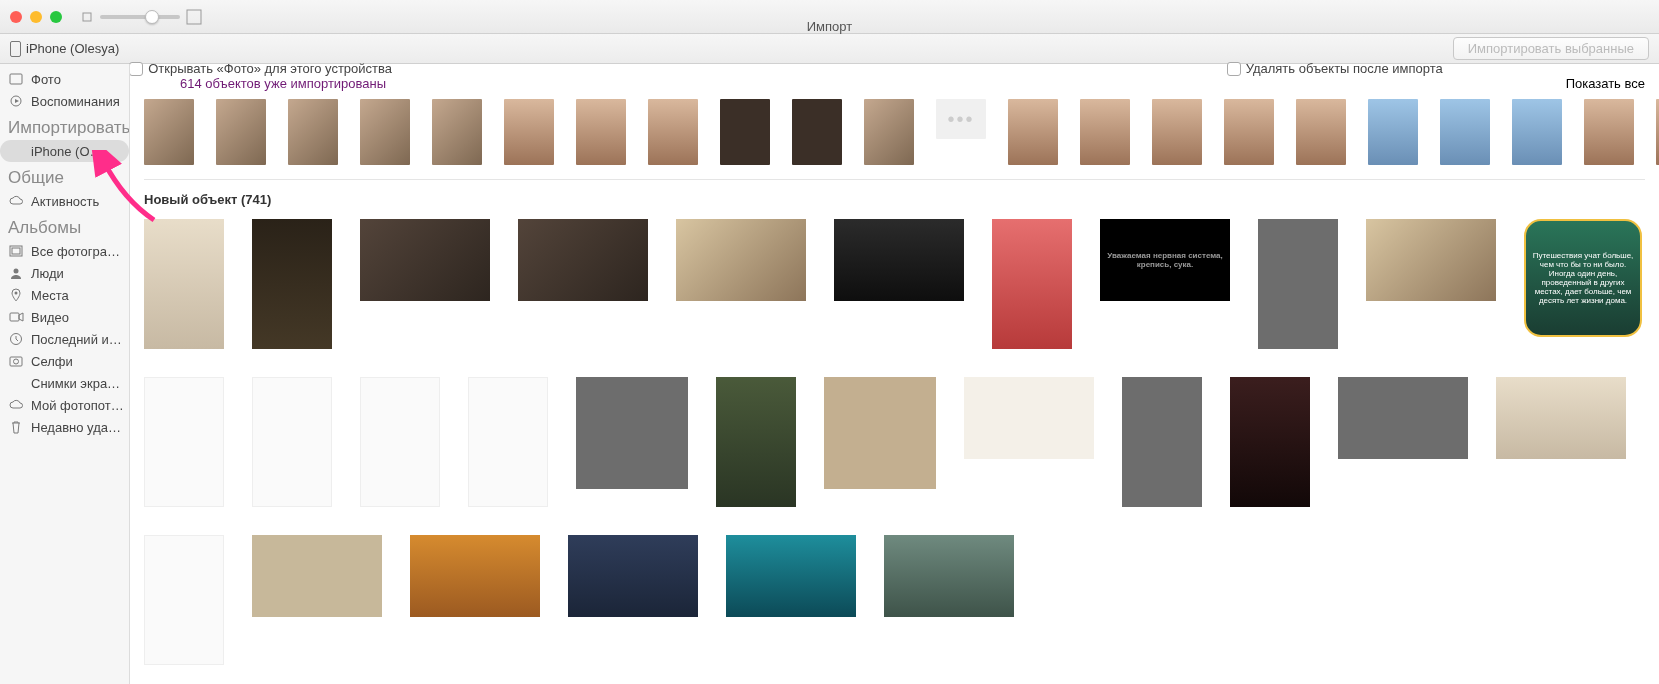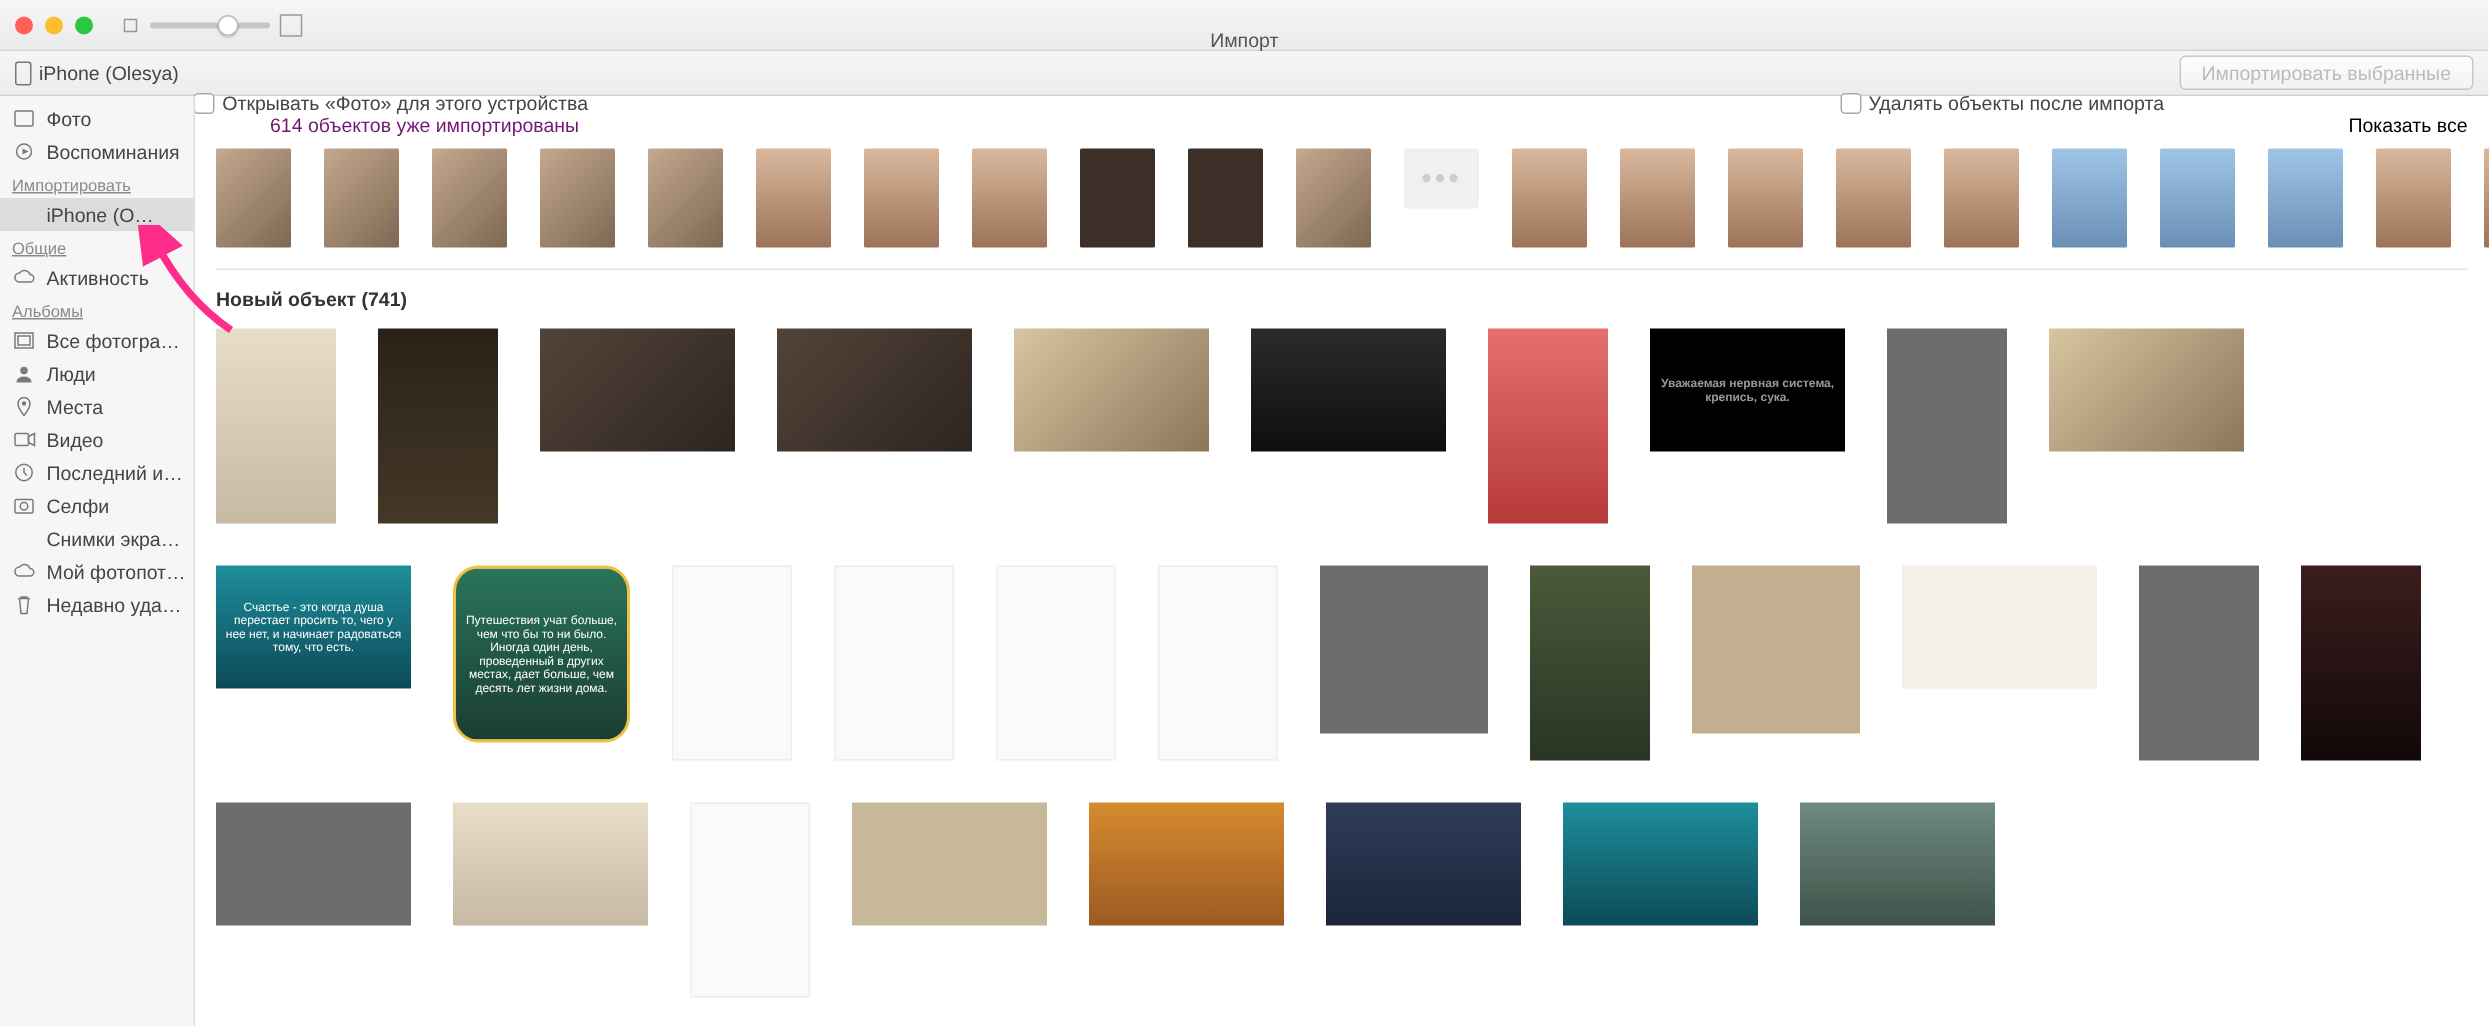--- a/index.html
+++ b/index.html
@@ -40,27 +40,27 @@
 .chk-box{ width:14px; height:14px; border:1px solid #aaa; border-radius:3px; background:#fff;}
 .spacer{ flex:1; }
 .btn{ font-size:13px; padding:3px 14px; border-radius:4px; border:1px solid #c8c8c8; background:linear-gradient(#fdfdfd,#f2f2f2); color:#555;}
 .btn[disabled]{ color:#bbb; }
 .btn-primary{ background:linear-gradient(#58a9f9,#1f7cf1); border-color:#1f7cf1; color:#fff;}
 .body{ display:flex; height:calc(100% - 64px);}
 .sidebar{
   width:130px; background:#f6f6f6; border-right:1px solid #dcdcdc;
   overflow:hidden; padding:4px 0;
 }
-.side-group-label{ font-size:11px; color:#8a8a8a; padding:6px 8px 2px;text-decoration:underline; }
+.side-group-label{ font-size:17px; color:#8a8a8a; padding:6px 8px 2px; }
 .side-item{
   display:flex; align-items:center; gap:7px;
   padding:3px 8px; color:#444; font-size:13px;
   white-space:nowrap; overflow:hidden; text-overflow:ellipsis;
 }
-.side-item.selected{ background:#dcdcdc; }
+.side-item.selected{ background:#dcdcdc;border-radius:11px; }
 .side-item .icon{ width:16px; height:16px; display:flex; align-items:center; justify-content:center; color:#6a6a6a; flex-shrink:0;}
 .main{ flex:1; overflow:auto; padding:8px 14px;}
 .section-head{ display:flex; align-items:center; justify-content:space-between; padding:4px 0 8px; }
 .section-title{ font-weight:400; color:#701a75;margin-left:36px;}
 .show-all{ color:#000000; font-size:13px;}
 .thumb-strip{ display:flex; gap:22px; padding-bottom:10px;}
 .thumb{ width:50px; height:66px; background:linear-gradient(135deg,#b8a898,#8c7b6a); border-radius:1px; flex-shrink:0;}
 .thumb.portrait{ background:linear-gradient(135deg,#c4a88f,#7e6852);}
 .thumb.sky{ background:linear-gradient(#9ec5e6,#6a8fb5);}
 .thumb.person{ background:linear-gradient(#d9b89d,#9c7358);}
@@ -290,23 +290,20 @@
       <div class="gi wide photo2"></div>
       <div class="gi wide photo1"></div>
       <div class="gi wide" style="background:linear-gradient(#2b2b2b,#0e0e0e)"></div>
       <div class="gi tall red"></div>
       <div class="gi wide text">
           <span>Уважаемая нервная система, крепись, сука.</span>
         </div>
       <div class="gi tall bw grey"></div>
       <div class="gi wide photo1"></div>
 
-      <div class="gi wide quote teal">
-          <span>Счастье - это когда душа перестает просить то, чего у нее нет, и начинает радоваться тому, что есть.</span>
-        </div>
       <div class="gi yellow-b quote green" style="width:118px;height:118px">
           <span>Путешествия учат больше, чем что бы то ни было. Иногда один день, проведенный в других местах, дает больше, чем десять лет жизни дома.</span>
         </div>
       <div class="gi tall screen"></div>
       <div class="gi tall screen"></div>
       <div class="gi tall screen"></div>
       <div class="gi tall screen"></div>
       <div class="gi bw grey"></div>
       <div class="gi tall" style="background:linear-gradient(#4a5a3a,#2a3524)"></div>
       <div class="gi beige"></div>

